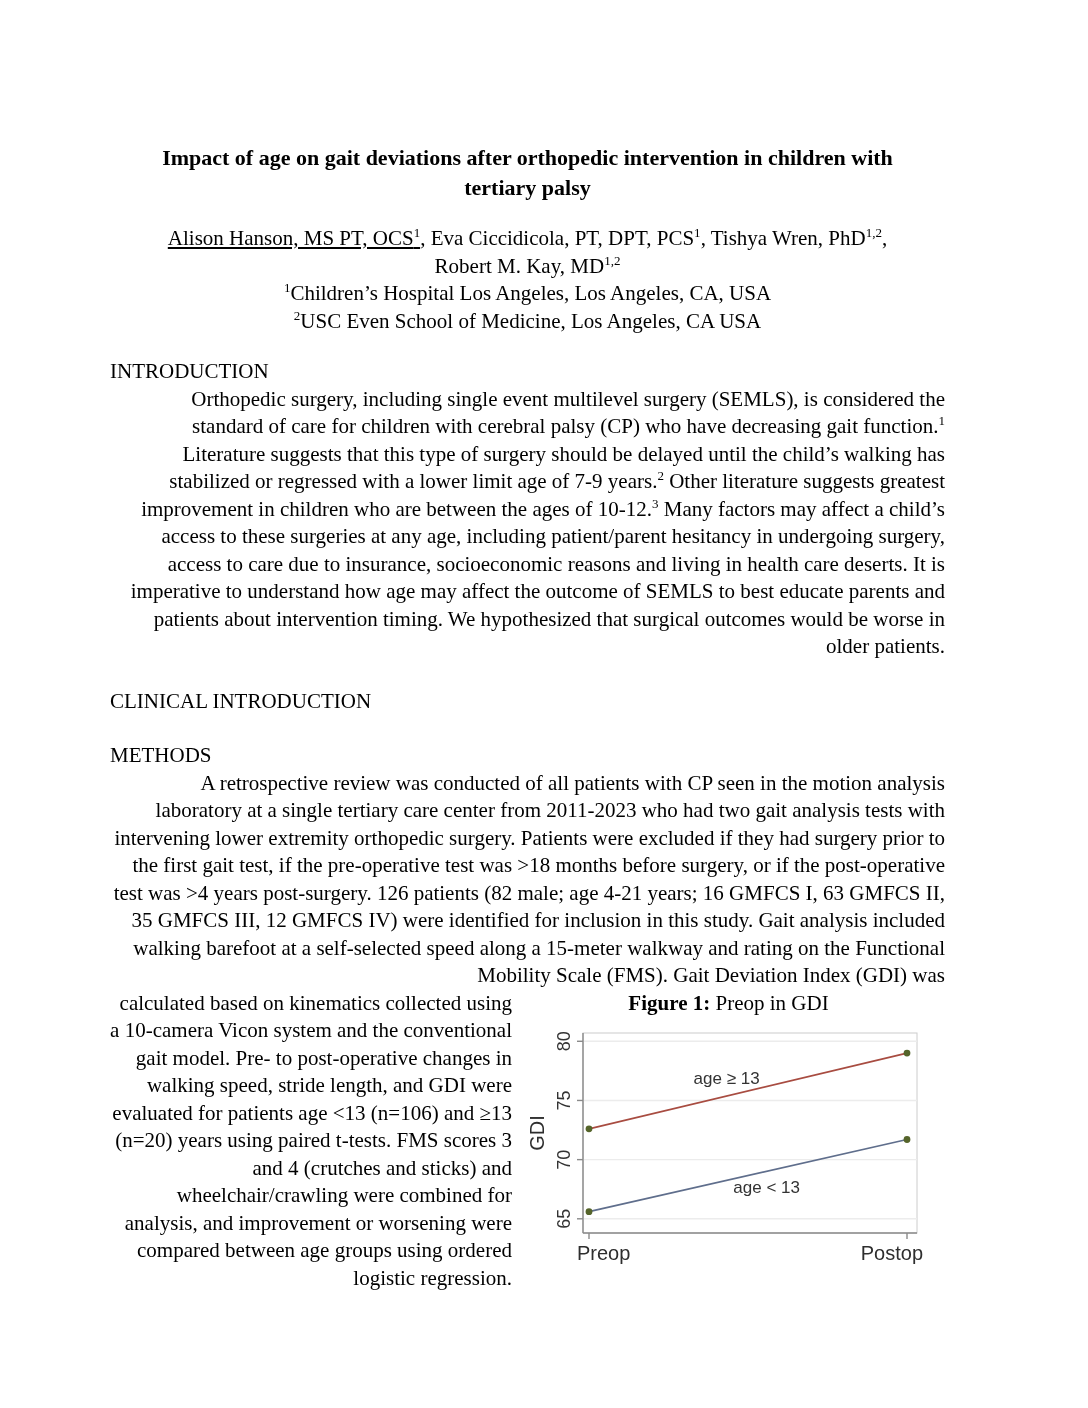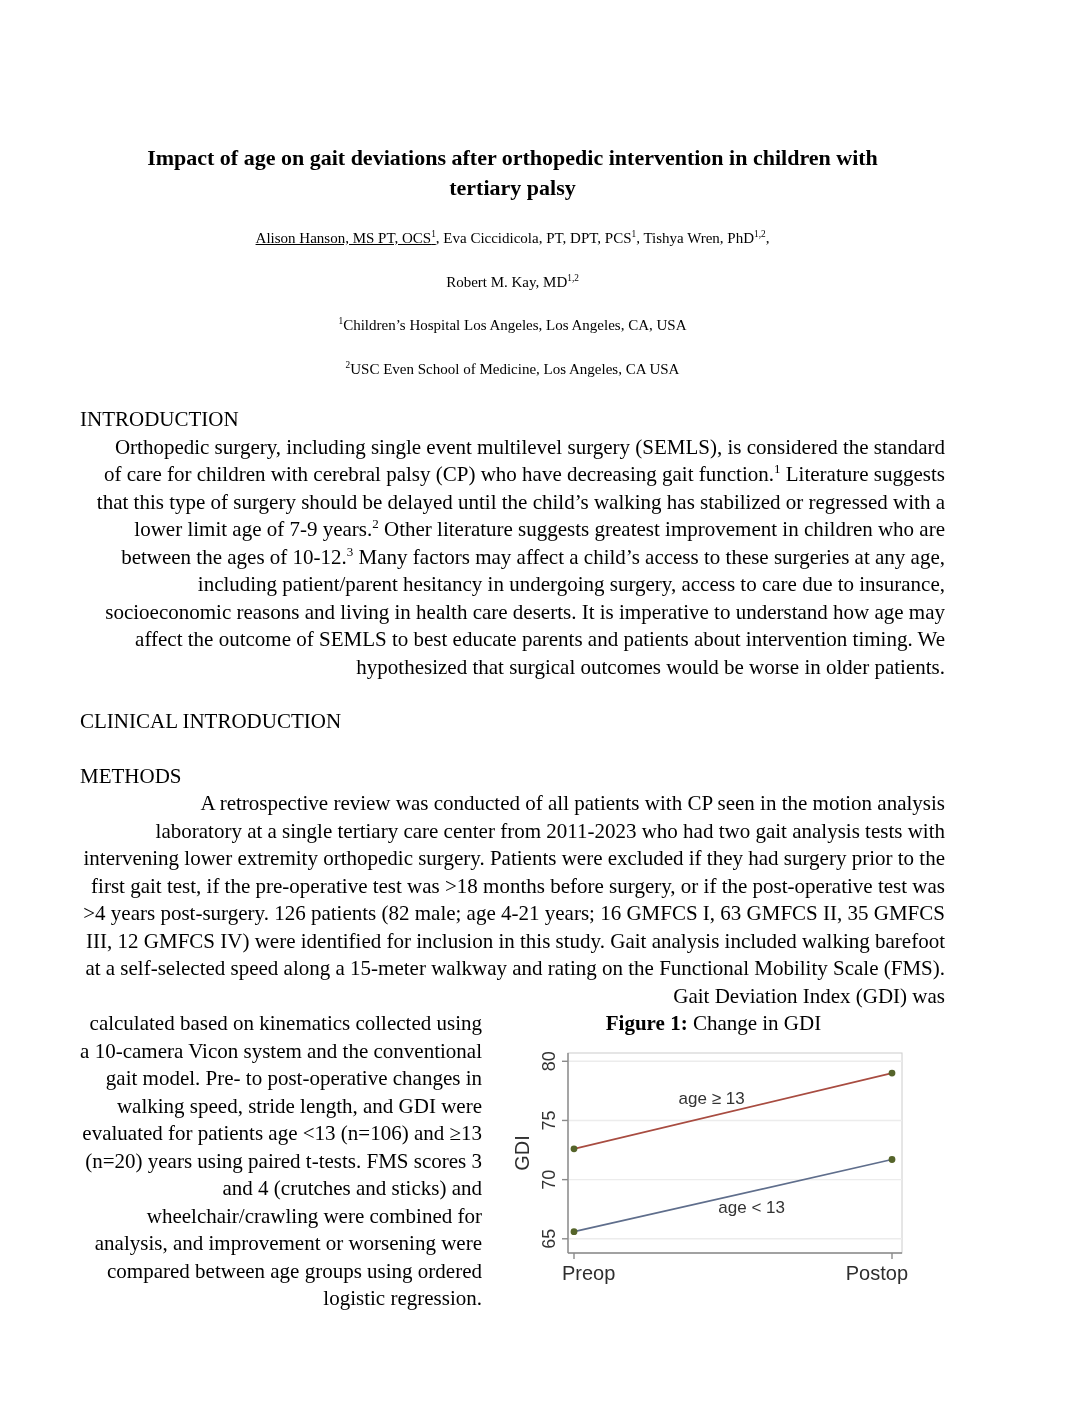--- a/index.html
+++ b/index.html
@@ -1,20 +1,20 @@
 <!DOCTYPE html>
 <html><head>
 <meta charset="utf-8">
 <style>
   html,body{margin:0;padding:0;background:#ffffff;}
   body{width:1088px;height:1408px;font-family:"Liberation Serif", serif;color:#000;}
-  .page{box-sizing:border-box;width:1088px;height:1176px;padding:143px 143px 0 80px;}
+  .page{box-sizing:border-box;width:1088px;height:1176px;padding:143px 143px 0 110px;}
   .title{font-size:22px;line-height:30px;font-weight:bold;text-align:center;margin:0 0 22px 0;}
   .center{text-align:center;}
-  .authors p{margin:16px;font-size:15px;line-height:27.5px;}
+  .authors p{margin:0;font-size:21px;line-height:27.5px;}
   .authors{margin-bottom:22px;}
   .u{text-decoration:underline;}
   sup.sp{font-size:0.62em;vertical-align:super;line-height:0;}
   h2.sec{font-size:21px;line-height:27.5px;font-weight:normal;margin:27px 0 0 0;}
   h2.sec.first{margin-top:23px;}
   p.body{font-size:21px;line-height:27.5px;margin:0;text-align:right;}
   p.indent{text-indent:30px;}
   .wrapRow{display:flex;flex-direction:row;align-items:flex-start;}
   .wrapText{width:402px;flex:0 0 402px;}
   .figCol{flex:1 1 auto;padding-top:0px;}
@@ -45,21 +45,21 @@
   <h2 class="sec">CLINICAL INTRODUCTION</h2>
 
   <h2 class="sec">METHODS</h2>
   <p class="body indent">A retrospective review was conducted of all patients with CP seen in the motion analysis laboratory at a single tertiary care center from 2011-2023 who had two gait analysis tests with intervening lower extremity orthopedic surgery. Patients were excluded if they had surgery prior to the first gait test, if the pre-operative test was &gt;18 months before surgery, or if the post-operative test was &gt;4 years post-surgery. 126 patients (82 male; age 4-21 years; 16 GMFCS I, 63 GMFCS II, 35 GMFCS III, 12 GMFCS IV) were identified for inclusion in this study. Gait analysis included walking barefoot at a self-selected speed along a 15-meter walkway and rating on the Functional Mobility Scale (FMS). Gait Deviation Index (GDI) was</p>
 
   <div class="wrapRow">
     <div class="wrapText">
       <p class="body">calculated based on kinematics collected using a 10-camera Vicon system and the conventional gait model. Pre- to post-operative changes in walking speed, stride length, and GDI were evaluated for patients age &lt;13 (n=106) and ≥13 (n=20) years using paired t-tests. FMS scores 3 and 4 (crutches and sticks) and wheelchair/crawling were combined for analysis, and improvement or worsening were compared between age groups using ordered logistic regression.</p>
     </div>
     <figure class="figCol" style="margin:0 0 0 0;">
-      <figcaption class="figCaption"><b>Figure 1:</b><span> Change in GDI</span></figcaption>
+      <figcaption class="figCaption"><b>Figure 1:</b><span> Preop in GDI</span></figcaption>
       <div id="chart-host">
           <svg width="400" height="250" viewBox="0 0 400 250" xmlns="http://www.w3.org/2000/svg">
             <rect x="54" y="10" width="334" height="200" fill="none" stroke="#cccccc" stroke-width="1"></rect>
             <line x1="54" x2="388" y1="195.7988165680473" y2="195.7988165680473" stroke="#ececec" stroke-width="1.4"></line>
             <line x1="54" x2="388" y1="136.62721893491124" y2="136.62721893491124" stroke="#ececec" stroke-width="1.4"></line>
             <line x1="54" x2="388" y1="77.45562130177515" y2="77.45562130177515" stroke="#ececec" stroke-width="1.4"></line>
             <line x1="54" x2="388" y1="18.284023668639087" y2="18.284023668639087" stroke="#ececec" stroke-width="1.4"></line>
             <line x1="54" x2="54" y1="10" y2="210" stroke="#8a8a8a" stroke-width="1.4"></line>
             <line x1="54" x2="388" y1="210" y2="210" stroke="#8a8a8a" stroke-width="1.4"></line>
             <line x1="48" x2="54" y1="195.7988165680473" y2="195.7988165680473" stroke="#8a8a8a" stroke-width="1.4"></line>

